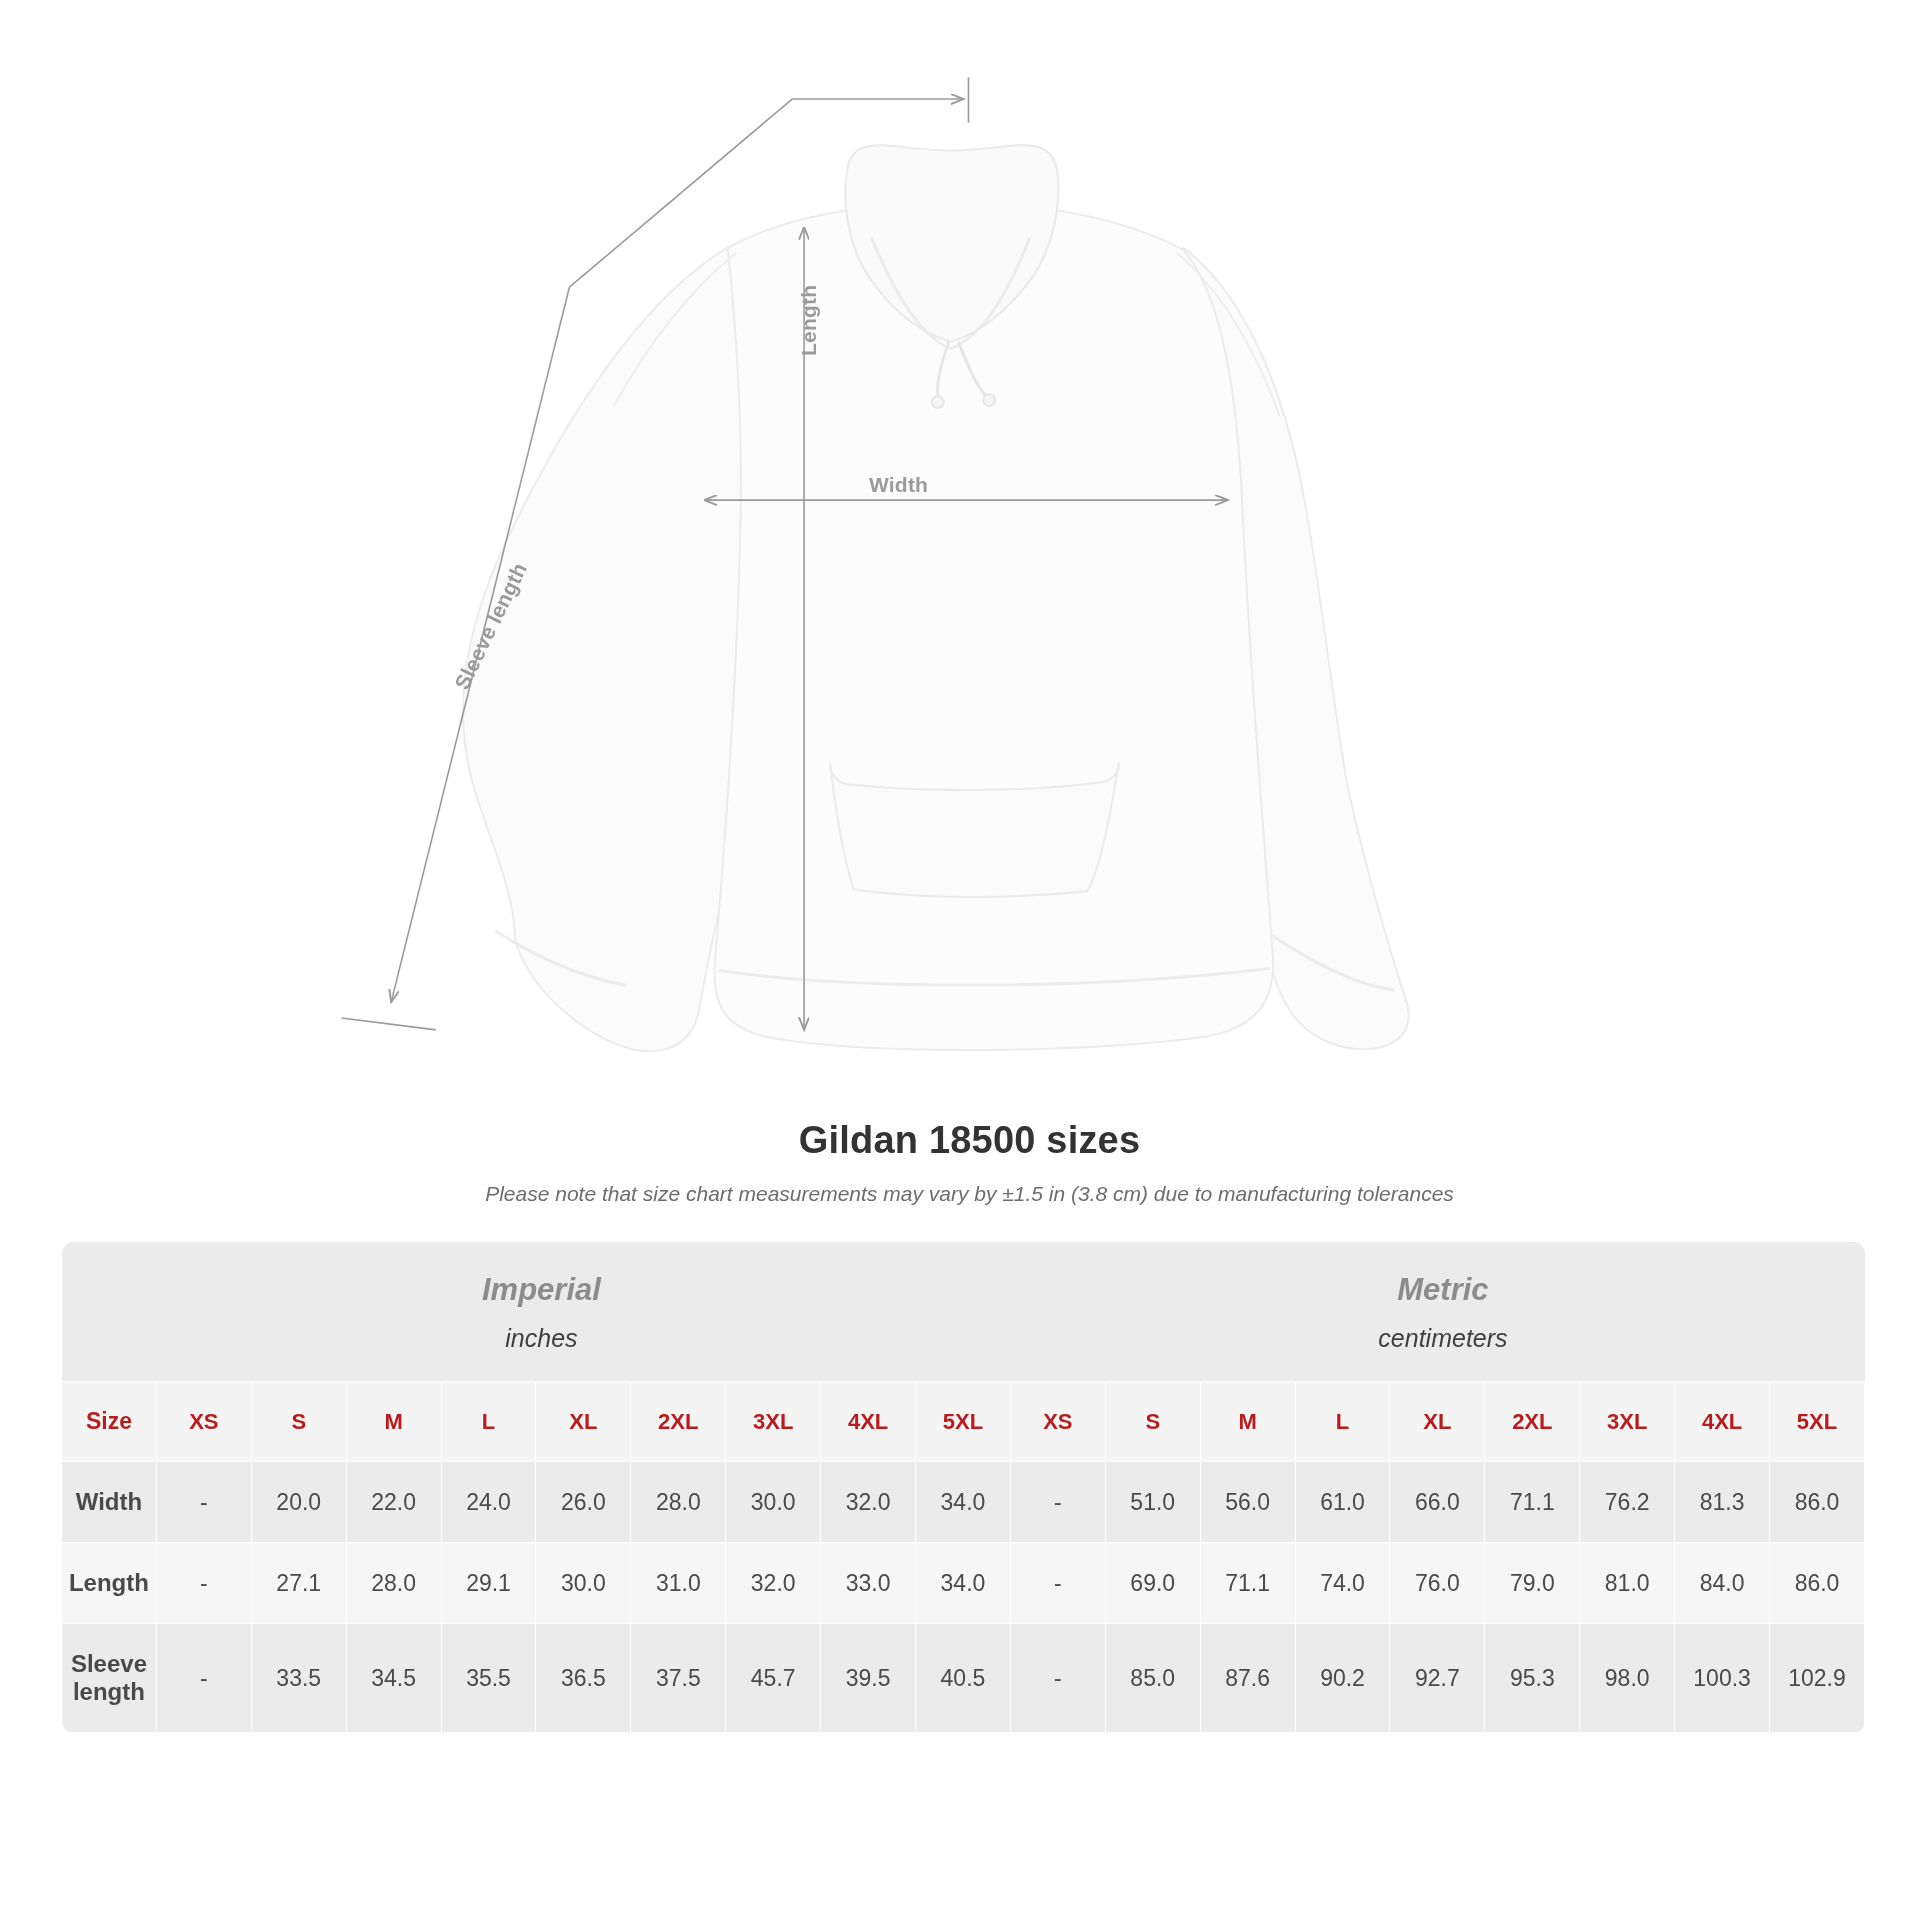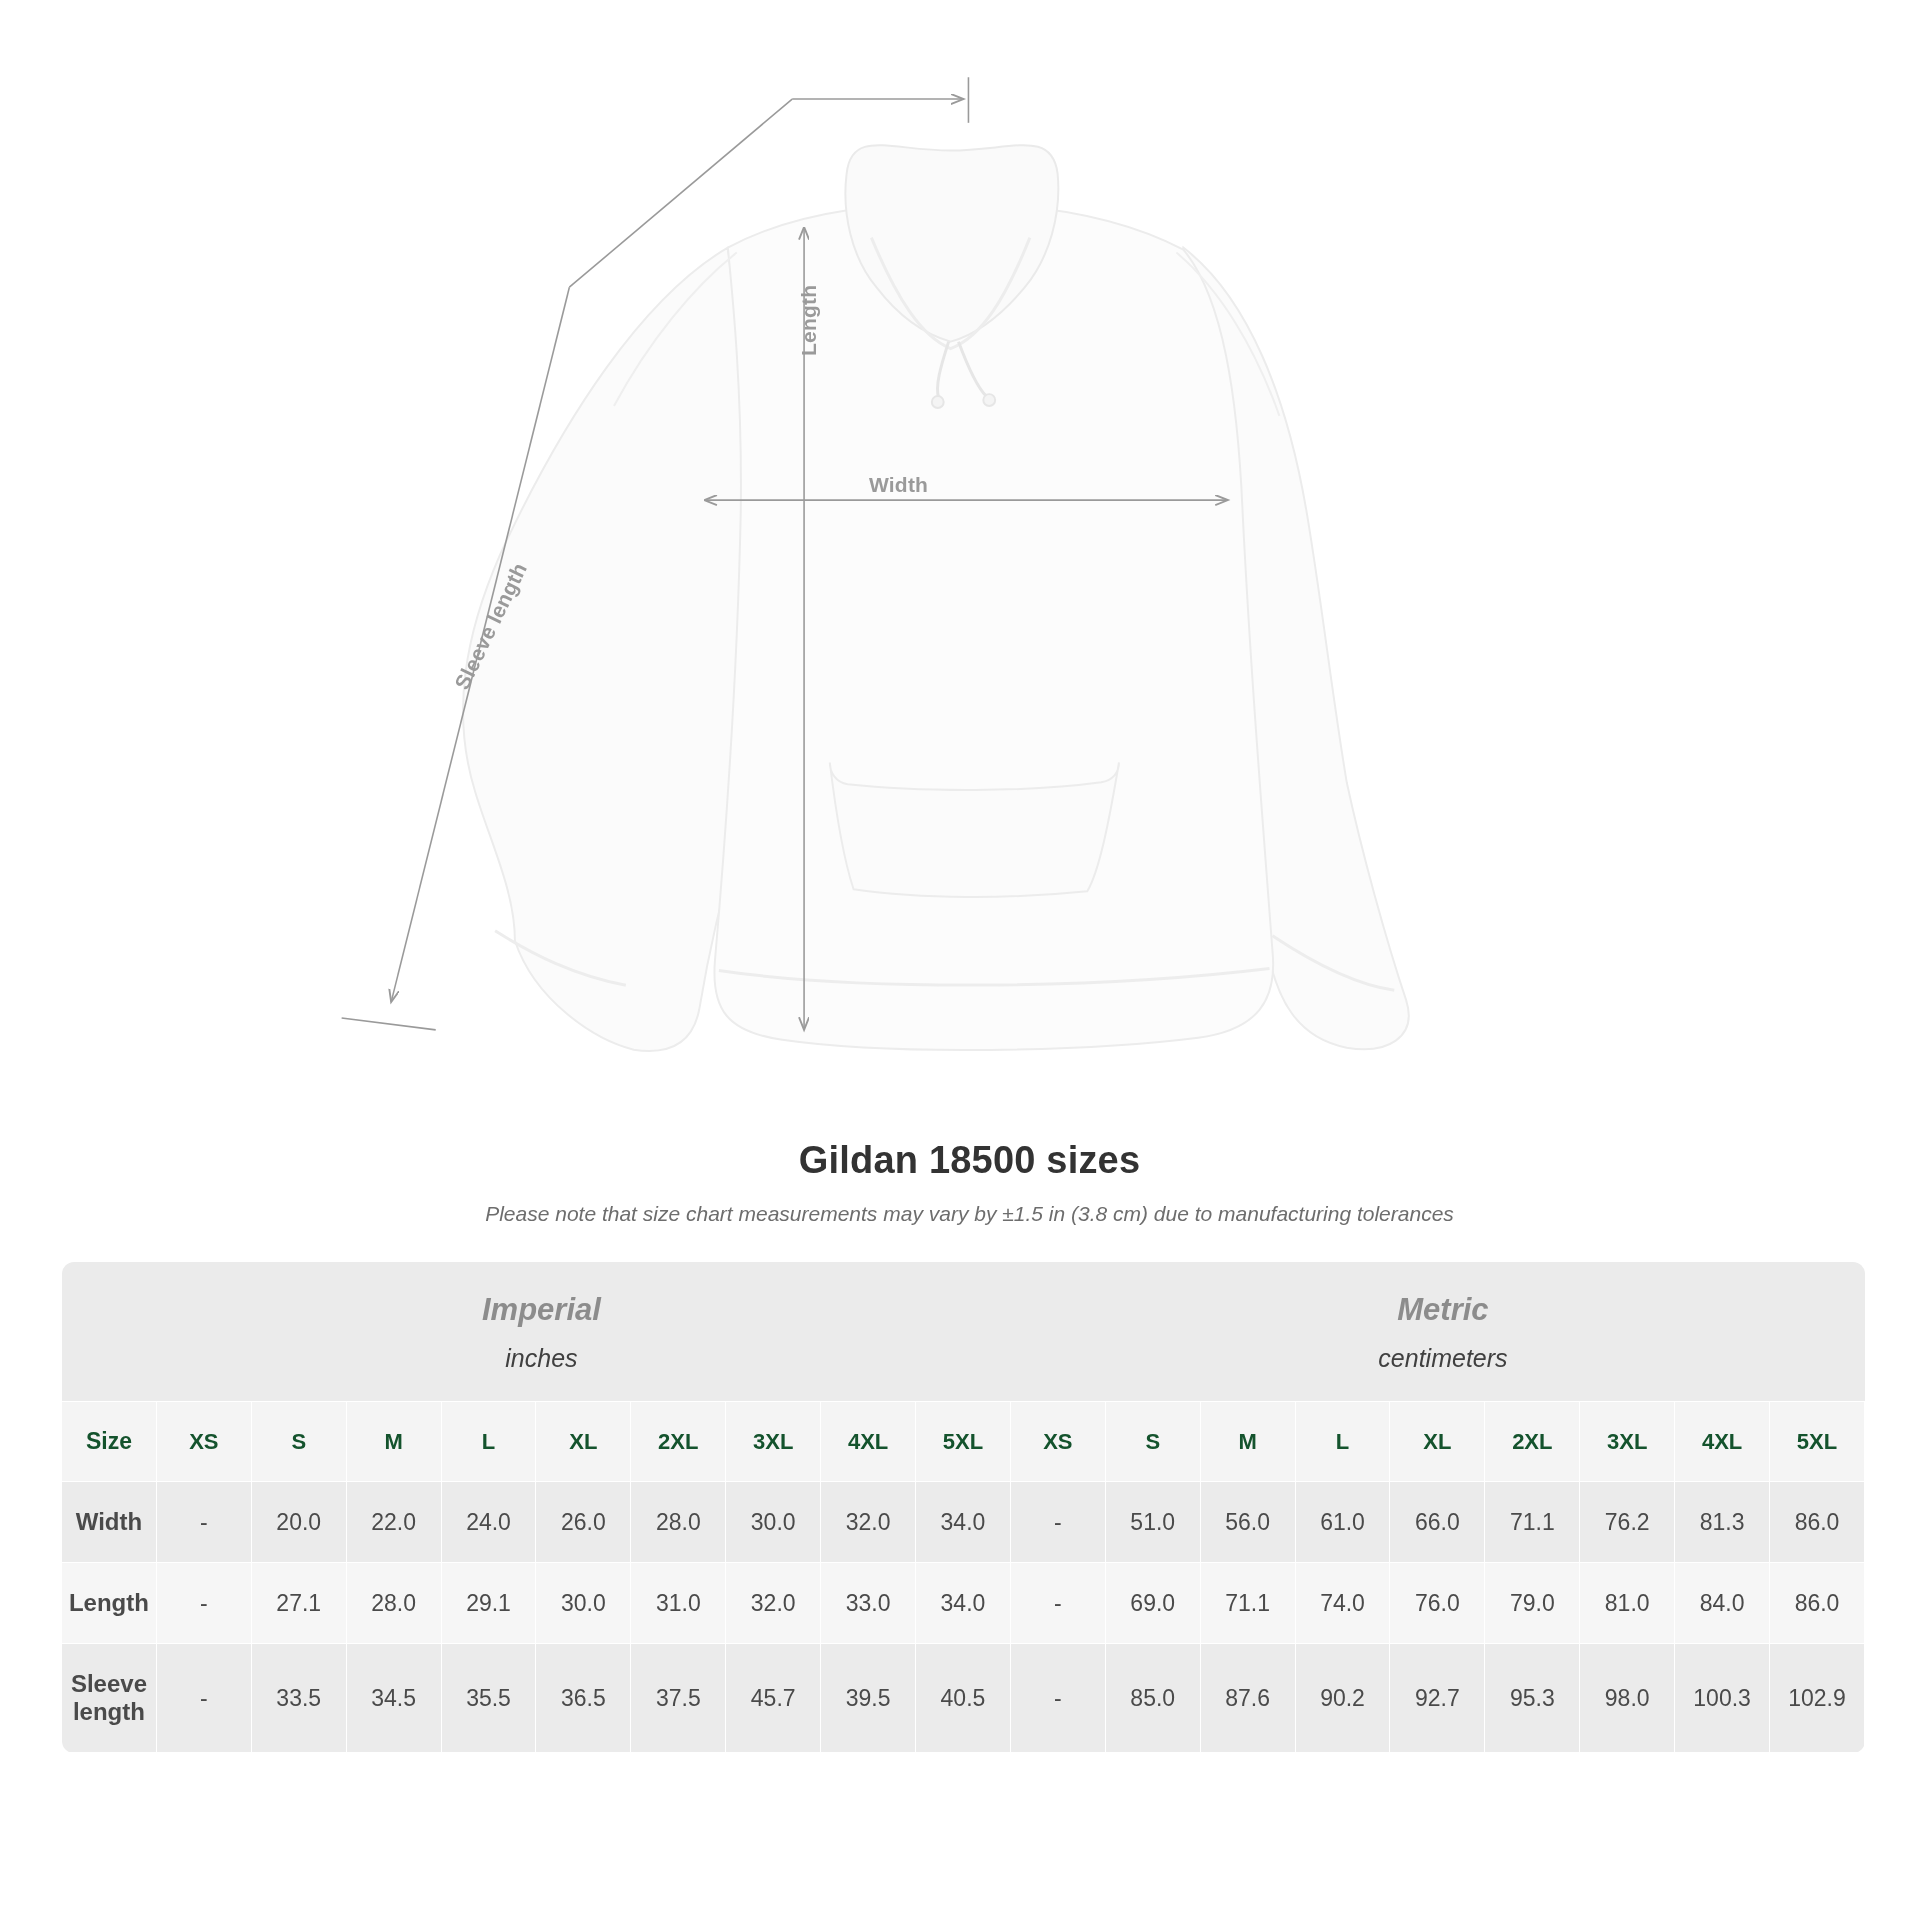--- a/index.html
+++ b/index.html
@@ -54,21 +54,21 @@
     left: 450px;
     top: 683px;
     transform: rotate(-64deg);
     transform-origin: left top;
     white-space: nowrap;
   }
 
   
   .titles {
     text-align: center;
-    margin-top: 20px;
+    margin-top: 0;
     padding-left: 12px;
   }
   .chart-title {
     font-size: 38px;
     font-weight: bold;
     color: #333333;
     margin: 0;
     letter-spacing: 0.2px;
   }
   .chart-note {
@@ -106,21 +106,21 @@
     margin-top: 16px;
   }
   .unit-row td:first-child { border-top-left-radius: 12px; }
   .unit-row td:last-child { border-top-right-radius: 12px; }
 
   table.size-table th, table.size-table td {
     border: 1px solid #ffffff;
   }
   tr.head-row th {
     background: #f4f4f4;
-    color: #14532d;
+    color: #b91c1c;
     font-size: 22px;
     font-weight: bold;
     text-align: center;
     padding: 26px 0;
   }
   tr.head-row th.rowhead {
     font-size: 23px;
   }
   tr.data-row td {
     text-align: center;

